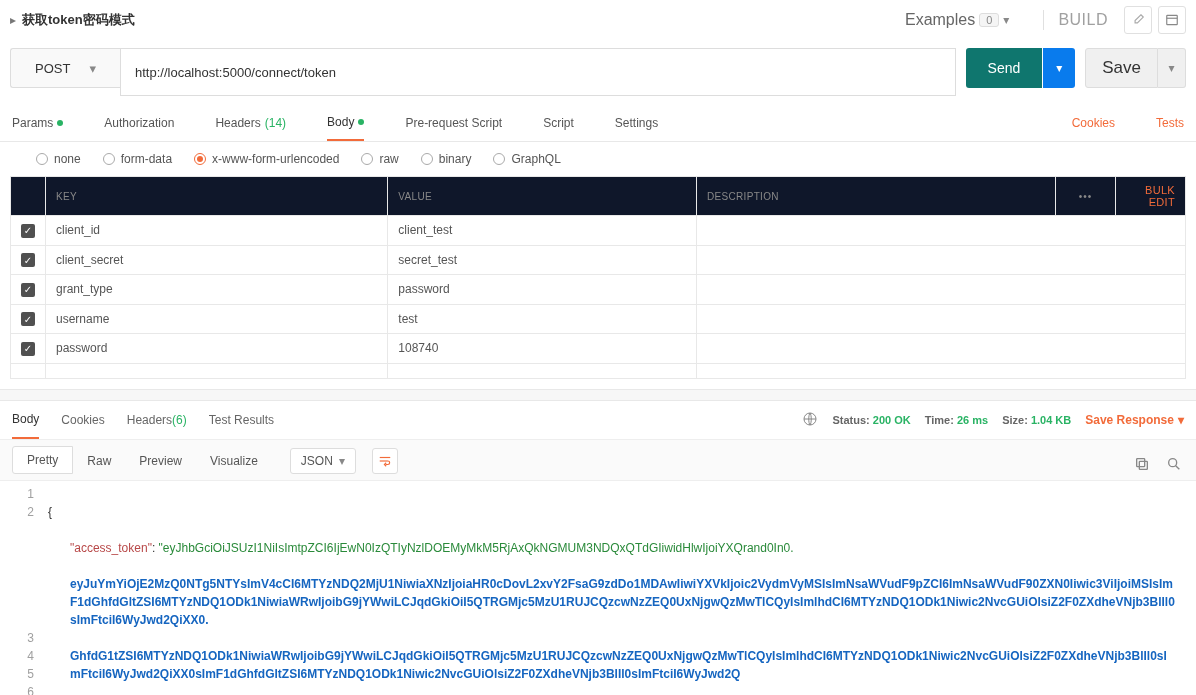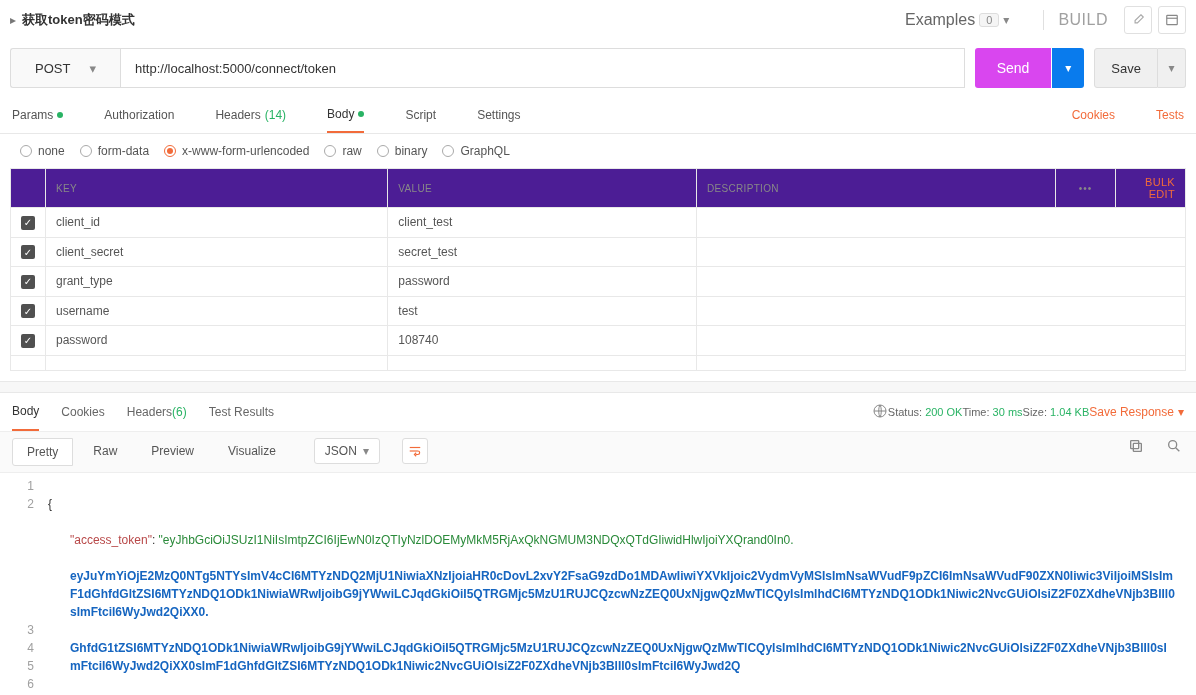--- a/index.html
+++ b/index.html
@@ -10,56 +10,56 @@
   .titlebar .spacer { flex: 1; }
   .titlebar .examples { color: #666; font-size: 16px; margin-right: 4px; }
   .titlebar .count-badge { display: inline-block; border: 1px solid #ddd; background: #f5f5f5; border-radius: 3px; padding: 0 6px; font-size: 11px; color: #888; margin-right: 4px; }
   .titlebar .dropdown-caret { color: #888; margin-right: 20px; }
   .titlebar .divider { width: 1px; height: 20px; background: #e0e0e0; margin: 0 14px; }
   .titlebar .build { color: #a0a0a0; font-size: 16px; letter-spacing: 0.5px; margin-right: 10px; }
   .titlebar .iconbtn { width: 28px; height: 28px; border: 1px solid #e0e0e0; border-radius: 3px; display: flex; align-items: center; justify-content: center; margin-left: 6px; color: #888; }
   .titlebar .iconbtn.highlight svg { stroke: #aaa; }
   .urlrow { display: flex; padding: 8px 10px; gap: 0; }
   .method-select { width: 110px; height: 40px; border: 1px solid #ddd; background: #f9f9f9; display: flex; align-items: center; padding: 0 24px; justify-content: space-between; color: #333; font-size: 13px; border-right: none; border-top-left-radius: 3px; border-bottom-left-radius: 3px; }
-  .url-input { flex: 1; height: 40px; border: 1px solid #ddd; padding: 0 14px; font-size: 13px; color: #333; outline: none; }
-  .send-btn { height: 40px; background: #d946ef; color: #fff; border: none; padding: 0 22px; font-size: 14px; font-weight: 500; margin-left: 10px; border-top-left-radius: 3px; border-bottom-left-radius: 3px; display: flex; align-items: center; }
+  .url-input { flex: 1; height: 48px; border: 1px solid #ddd; padding: 0 14px; font-size: 13px; color: #333; outline: none; }
+  .send-btn { height: 40px; background: #0f766e; color: #fff; border: none; padding: 0 22px; font-size: 14px; font-weight: 500; margin-left: 10px; border-top-left-radius: 3px; border-bottom-left-radius: 3px; display: flex; align-items: center; }
   .send-caret { height: 40px; width: 32px; background: #097BED; margin-left: 1px; border-top-right-radius: 3px; border-bottom-right-radius: 3px; display: flex; align-items: center; justify-content: center; color: #fff; }
-  .save-btn { height: 40px; background: #f0f0f0; border: 1px solid #ddd; color: #333; padding: 0 16px; font-size: 13px; margin-left: 10px; border-top-left-radius: 3px; border-bottom-left-radius: 3px; display: flex; align-items: center;}
+  .save-btn { height: 40px; background: #f0f0f0; border: 1px solid #ddd; color: #333; padding: 0 16px; font-size: 17px; margin-left: 10px; border-top-left-radius: 3px; border-bottom-left-radius: 3px; display: flex; align-items: center;}
   .save-caret { height: 40px; width: 28px; background: #f0f0f0; border: 1px solid #ddd; border-left: none; border-top-right-radius: 3px; border-bottom-right-radius: 3px; display: flex; align-items: center; justify-content: center; color: #888; }
   .req-tabs { display: flex; align-items: center; padding: 0 12px; height: 38px; border-bottom: 1px solid #e8e8e8; gap: 41px; }
   .req-tabs .tab { font-size: 12px; color: #555; display: flex; align-items: center; gap: 4px; height: 100%; }
   .req-tabs .tab.active { border-bottom: 2px solid #f26b3a; color: #333; font-weight: 500; }
   .req-tabs .dot-green { width: 6px; height: 6px; background: #29b364; border-radius: 50%; display: inline-block; }
   .req-tabs .count { color: #29b364; }
   .req-tabs .spacer { flex: 1; }
   .req-tabs .link { color: #f26b3a; font-size: 12px; }
-  .bodytype-row { display: flex; align-items: center; padding: 10px 20px; gap: 15px; }
+  .bodytype-row { display: flex; align-items: center; padding: 10px 36px; gap: 22px; }
   .radio-item { display: flex; align-items: center; gap: 6px; font-size: 12px; color: #555; }
   .radio { width: 12px; height: 12px; border-radius: 50%; border: 1px solid #aaa; display: inline-block; position: relative; }
   .radio.checked::after { content:''; position:absolute; width:6px; height:6px; background:#f26b3a; border-radius:50%; top:2px; left:2px; }
   .radio.checked { border-color: #f26b3a; }
   .kv-table { width: calc(100% - 20px); margin: 0 10px; border: 1px solid #e8e8e8; border-collapse: collapse; }
   .kv-table th, .kv-table td { border: 1px solid #e8e8e8; padding: 7px 10px; text-align: left; font-weight: normal; font-size: 12px; color: #555; }
-  .kv-table th { background: #4c1d95; color: #888; text-transform: uppercase; font-size: 10px; letter-spacing: 0.3px; }
+  .kv-table th { background: #0f172a; color: #888; text-transform: uppercase; font-size: 10px; letter-spacing: 0.3px; }
   .kv-table th.colcheck, .kv-table td.colcheck { width: 30px; text-align: center; border-left: none; }
   .kv-table .meta-col { width: 60px; text-align: center; color: #888; }
   .kv-table .bulk { color: #f26b3a; font-size: 11px; text-align: right; width: 70px; }
   .checkbox { width: 14px; height: 14px; background: #505050; border-radius: 2px; display: inline-flex; align-items: center; justify-content: center; color: #fff; font-size: 10px; }
   .dots { letter-spacing: 1px; }
   .response-divider { height: 12px; background: #f7f7f7; border-top: 1px solid #e8e8e8; border-bottom: 1px solid #e8e8e8; margin-top: 10px; }
   .resp-tabs { display: flex; align-items: center; padding: 0 12px; height: 38px; gap: 22px; }
   .resp-tabs .tab { font-size: 12px; color: #666; height:100%; display:flex; align-items:center; }
   .resp-tabs .tab.active { border-bottom: 2px solid #f26b3a; color: #333; }
   .resp-tabs .count { color: #29b364; }
   .resp-tabs .spacer { flex: 1; }
-  .resp-meta { display: flex; align-items: center; font-size: 11px; color: #666; }
+  .resp-meta { display: flex; align-items: center; gap: 14px; font-size: 11px; color: #666; font-weight: bold; }
   .resp-meta .val { color: #29b364; }
   .resp-meta .save-resp { color: #f26b3a; font-size: 12px; display:flex; align-items:center; gap:4px; }
   .globe-icon { width: 16px; height: 16px; }
-  .viewer-row { display: flex; align-items: flex-start; padding: 6px 12px; gap: 6px; background: #fafafa; border-top: 1px solid #eee; border-bottom: 1px solid #eee; }
+  .viewer-row { display: flex; align-items: flex-end; padding: 6px 12px; gap: 0; background: #fafafa; border-top: 1px solid #eee; border-bottom: 1px solid #eee; }
   .viewer-row .seg { padding: 6px 14px; font-size: 12px; color: #555; background: transparent; border-radius: 0; }
   .viewer-row .seg.first { border-top-left-radius: 3px; border-bottom-left-radius: 3px; }
   .viewer-row .seg.active { background: #fff; border: 1px solid #ddd; }
   .viewer-row .format-sel { margin-left: 18px; padding: 5px 10px; font-size: 12px; color: #555; background: #fff; border: 1px solid #ddd; border-radius: 3px; display:flex; align-items:center; gap:6px; }
   .viewer-row .wrap-icon { margin-left: 16px; width: 26px; height: 26px; display: flex; align-items: center; justify-content: center; background: #fff; border: 1px solid #ddd; border-radius: 3px; }
   .viewer-row .wrap-icon svg { stroke: #f26b3a; }
   .viewer-row .spacer { flex: 1; }
   .viewer-row .right-icon { width: 18px; height: 18px; color: #888; margin-left: 14px; }
   .code-area { font-family: Consolas, Menlo, monospace; font-size: 12px; display: flex; padding: 4px 0 10px 0; }
   .gutter { width: 48px; text-align: right; padding-right: 14px; color: #a0a0a0; line-height: 18px; user-select: none; }
@@ -116,20 +116,21 @@
     </span>
   <span class="tab">Authorization</span>
   <span class="tab">
       <span>Headers</span> 
       <span class="count">(14)</span>
     </span>
   <span class="tab active">
       <span>Body</span>
       <span class="dot-green"></span>
     </span>
+  <span class="tab">Pre-request Script</span>
   <span class="tab">Script</span>
   <span class="tab">Settings</span>
   <span class="spacer"></span>
   <span class="link">Cookies</span>
   <span class="link">Tests</span>
 </div>
 
 <div class="bodytype-row">
   <span class="radio-item">
       <span class="radio"></span>
@@ -220,21 +221,21 @@
   <span class="tab">Test Results</span>
   <span class="spacer"></span>
   <div class="resp-meta">
     <span>
       <svg class="globe-icon" viewBox="0 0 24 24" fill="none" stroke="#888" stroke-width="1.5">
           <circle cx="12" cy="12" r="9"></circle>
           <path d="M3 12h18M12 3c2.5 3 2.5 15 0 18M12 3c-2.5 3-2.5 15 0 18"></path>
         </svg>
     </span>
     <span><span>Status:</span> <span class="val">200 OK</span></span>
-    <span><span>Time:</span> <span class="val">30 ms</span></span>
+    <span><span>Time:</span> <span class="val">26 ms</span></span>
     <span><span>Size:</span> <span class="val">1.04 KB</span></span>
     <span class="save-resp">
         <span>Save Response</span> 
         <span>▾</span>
       </span>
   </div>
 </div>
 
 <div class="viewer-row">
   <span class="seg first active">Pretty</span>

